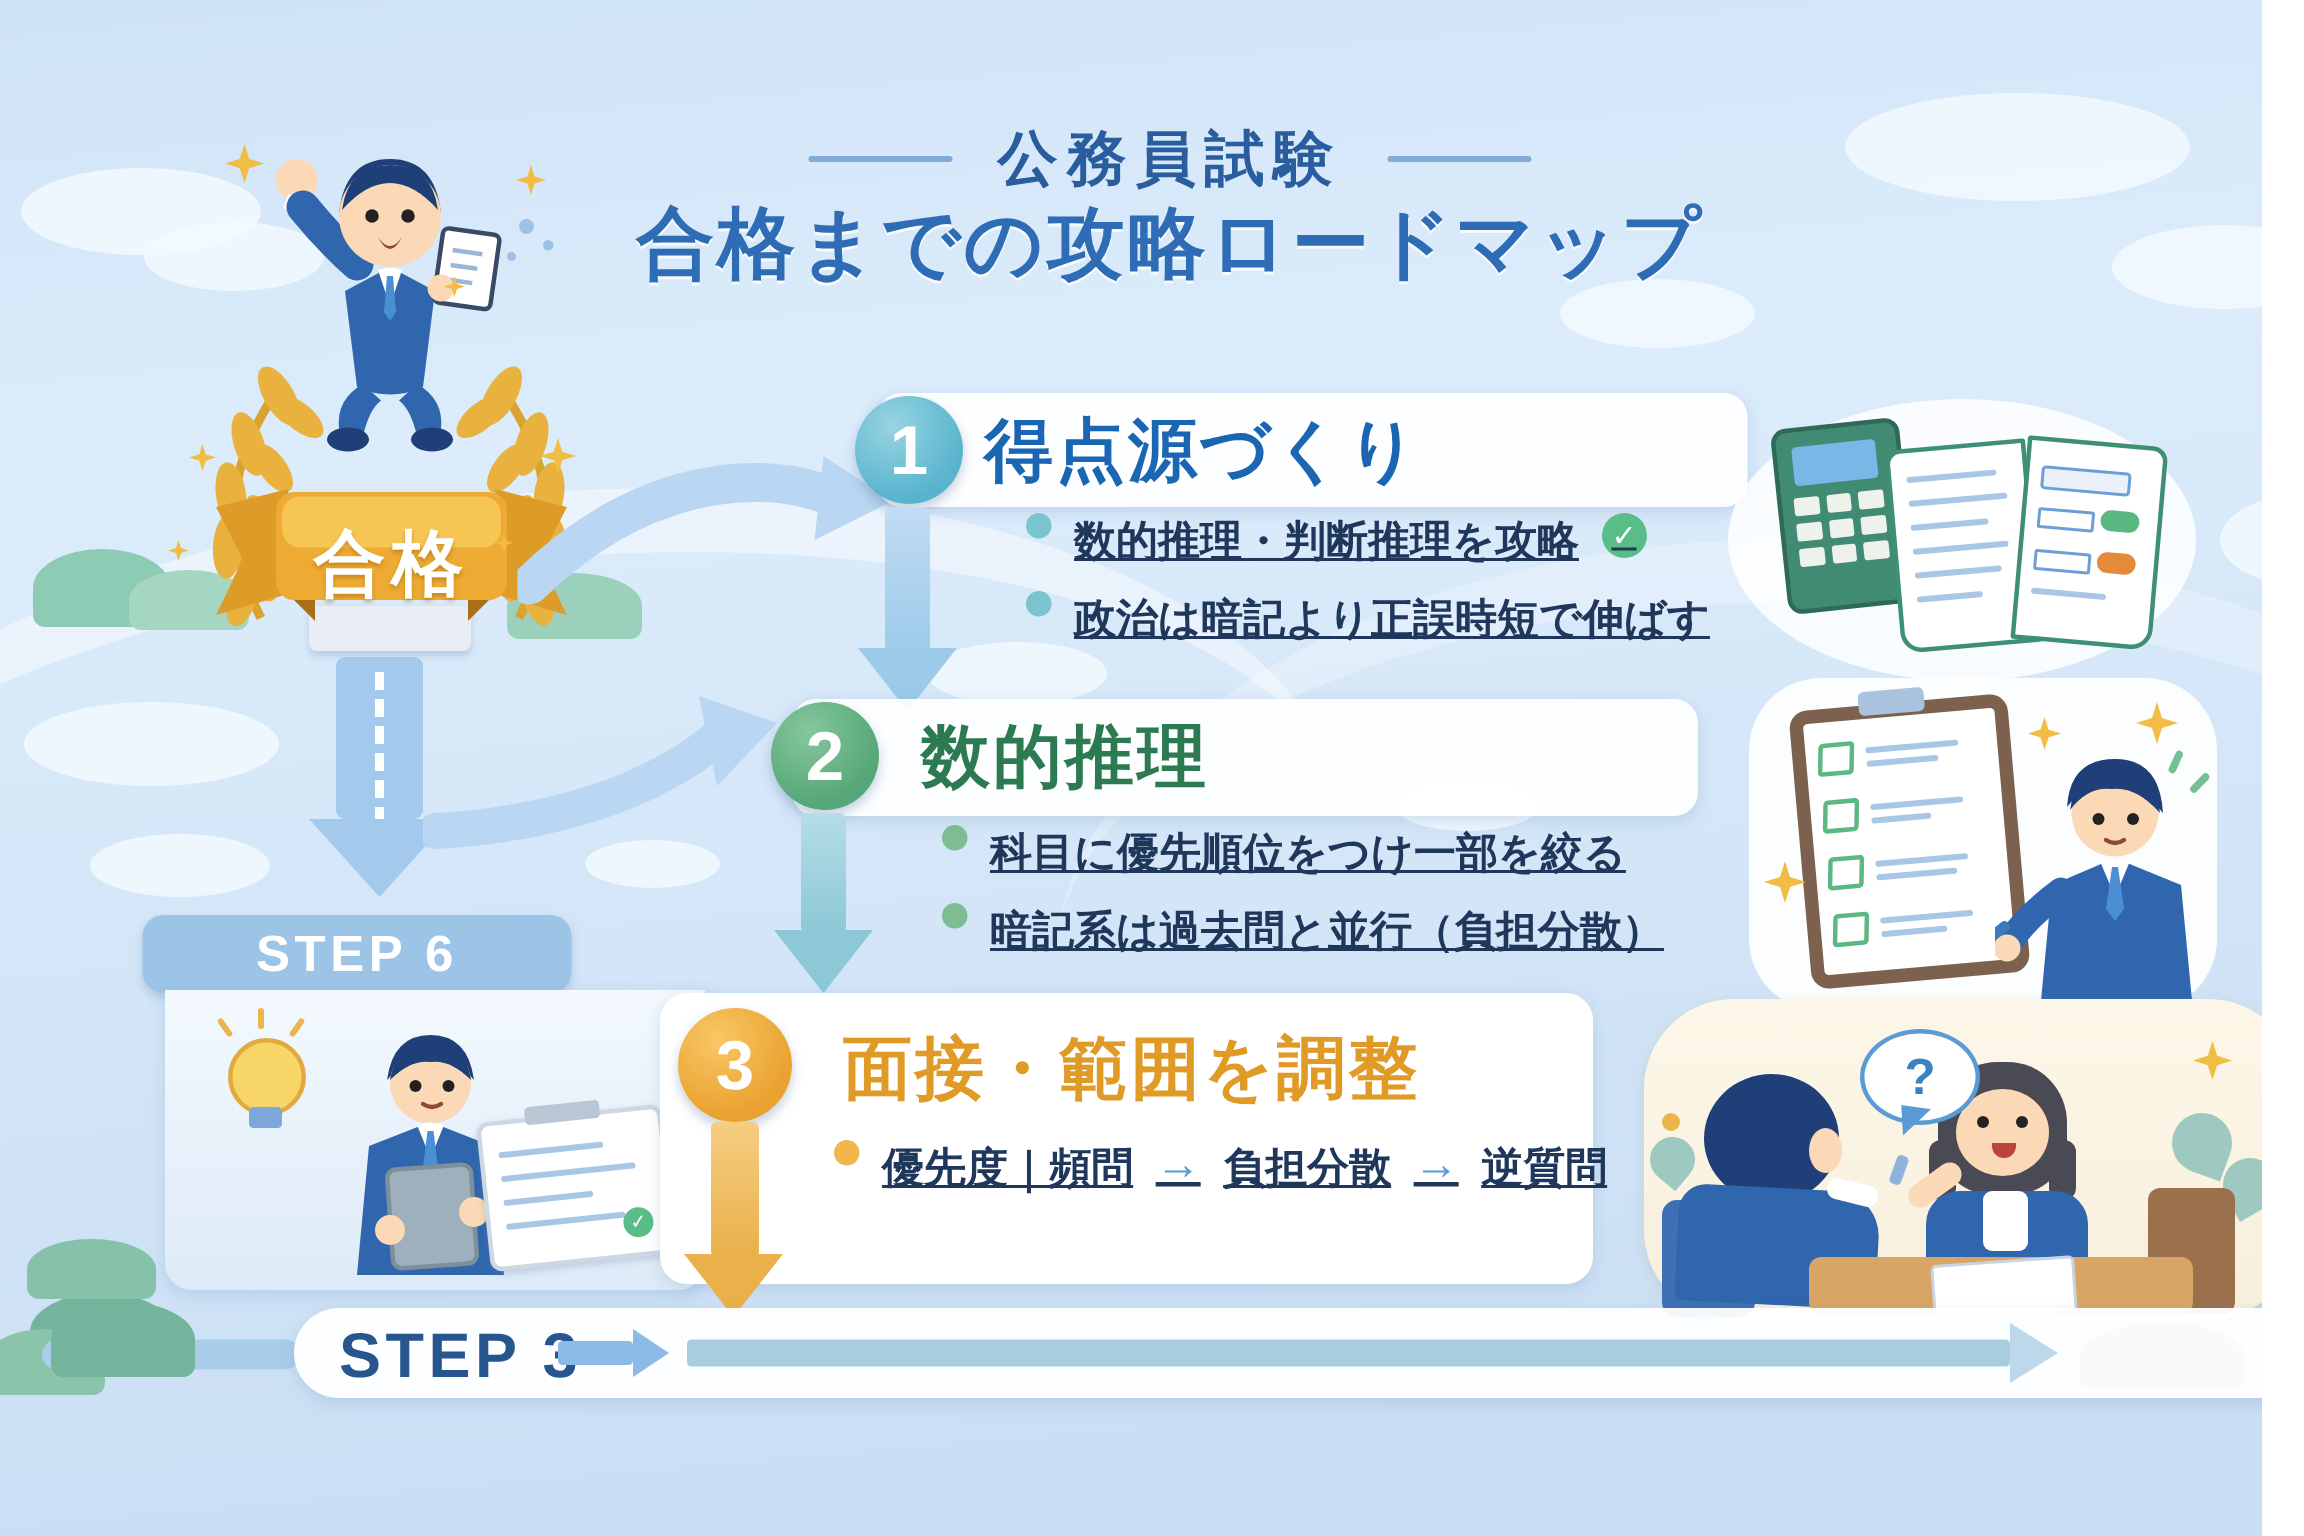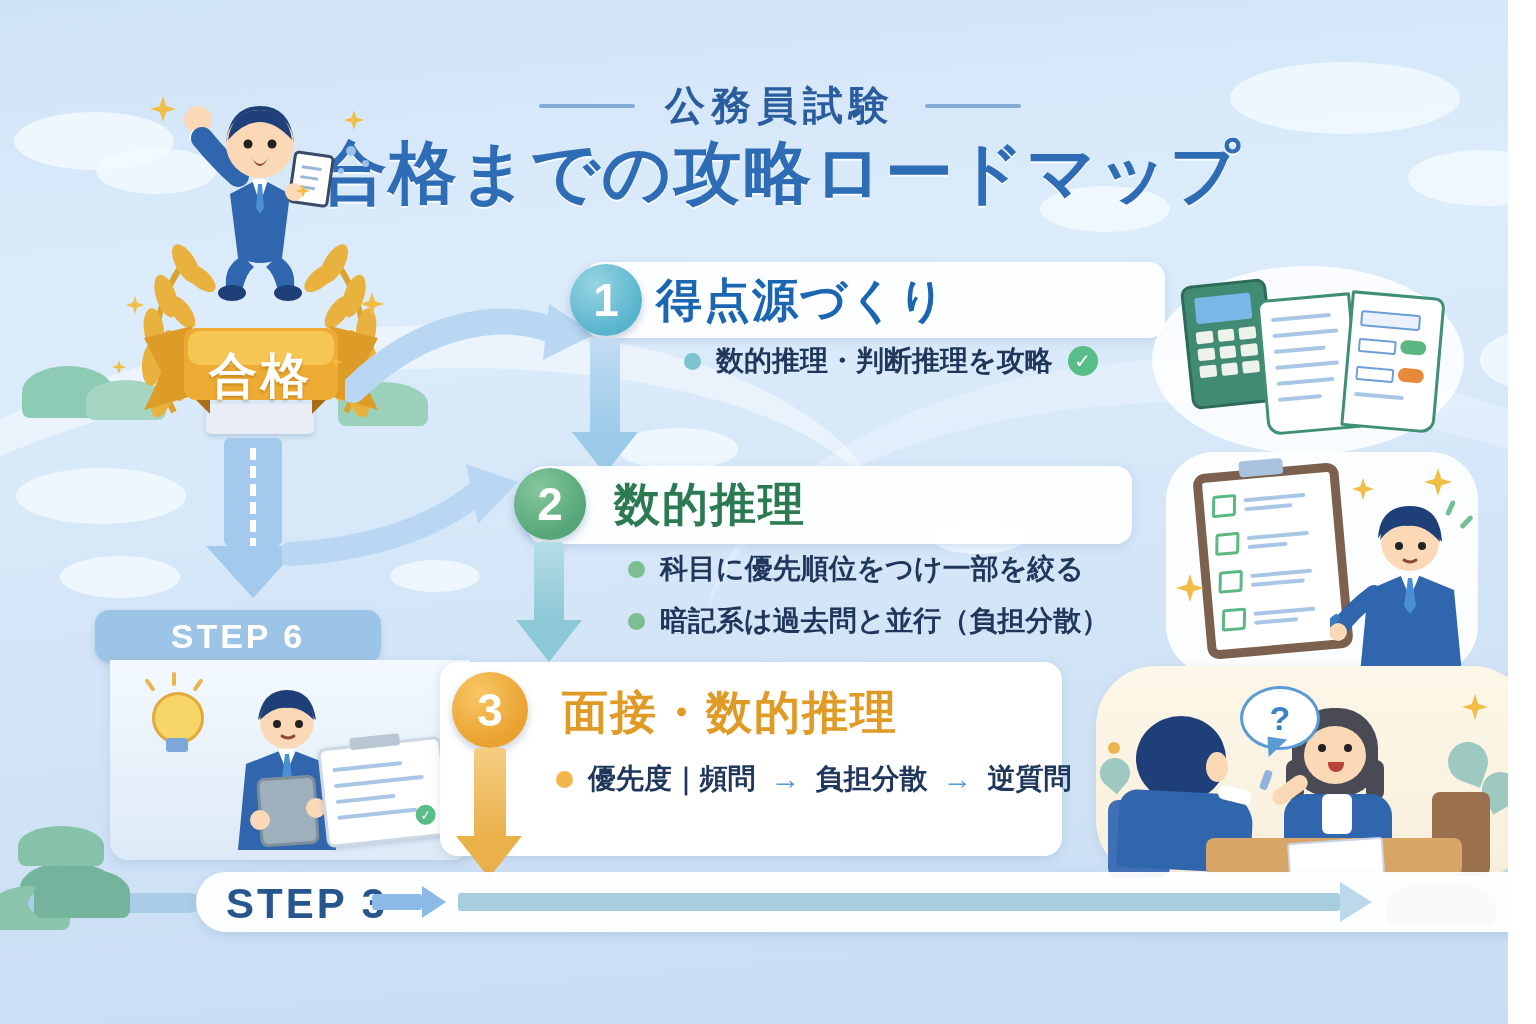--- a/index.html
+++ b/index.html
@@ -12,21 +12,21 @@
   .bush{position:absolute;border-radius:50% 50% 8px 8px;}
   .star{position:absolute;background:#f2bd45;
     clip-path:polygon(50% 0,62% 38%,100% 50%,62% 62%,50% 100%,38% 62%,0 50%,38% 38%);}
   .speck{position:absolute;background:#9cc2e8;border-radius:50%;}
 
   
   .eyebrow-row{position:absolute;left:330px;top:78px;width:900px;display:flex;align-items:center;justify-content:center;gap:30px;}
   .dash{width:96px;height:4px;background:#84abd7;border-radius:2px;}
   .eyebrow{font-size:40px;font-weight:800;color:#2a5d9e;letter-spacing:6px;}
   .title{position:absolute;left:250px;top:128px;width:1060px;text-align:center;
-    font-size:68px;font-weight:900;color:#2e6cb5;letter-spacing:2px;
+    font-size:52px;font-weight:900;color:#2e6cb5;letter-spacing:2px;
     text-shadow:0 2px 0 rgba(255,255,255,.8);}
 
   
   .ribbon-label{position:absolute;left:186px;top:344px;width:150px;text-align:center;
     font-size:48px;font-weight:900;color:#fff;text-shadow:0 2px 3px rgba(150,90,0,.45);letter-spacing:4px;}
   .pedestal{position:absolute;left:206px;top:404px;width:108px;height:30px;background:#e9eef6;border-radius:5px;box-shadow:0 3px 5px rgba(120,150,190,.35);}
 
   
   .dash-arrow-shaft{position:absolute;left:224px;top:438px;width:58px;height:108px;background:#a3c9ec;border-radius:6px;}
   .dash-arrow-line{position:absolute;left:250px;top:448px;height:120px;border-left:6px dashed #fff;}
@@ -34,21 +34,21 @@
     border-left:47px solid transparent;border-right:47px solid transparent;border-top:52px solid #a3c9ec;}
 
   
   .band{position:absolute;background:rgba(255,255,255,.93);border-radius:16px;box-shadow:0 3px 10px rgba(120,150,190,.25);}
   .badge{position:absolute;width:72px;height:72px;border-radius:50%;display:flex;align-items:center;justify-content:center;
     color:#fff;font-size:46px;font-weight:900;box-shadow:0 4px 8px rgba(90,120,160,.35);}
   .badge1{background:radial-gradient(circle at 35% 28%,#97d4e2,#58b4cd 70%);}
   .badge2{background:radial-gradient(circle at 35% 28%,#86c79d,#55a678 70%);}
   .badge3{background:radial-gradient(circle at 35% 28%,#f8c765,#e9a12f 70%);}
   .step-title{position:absolute;font-size:46px;font-weight:900;letter-spacing:2px;}
-  .bullet{position:absolute;display:flex;align-items:center;gap:15px;font-size:28px;font-weight:700;color:#20375c;}
+  .bullet{position:absolute;display:flex;align-items:flex-start;gap:15px;font-size:28px;font-weight:700;color:#20375c;text-decoration:underline;}
   .dot{width:17px;height:17px;border-radius:50%;flex:0 0 auto;}
   .dot1{background:#79c4cf;} .dot2{background:#7dbd92;} .dot3{background:#f3b64c;}
   .check{width:30px;height:30px;border-radius:50%;background:#58bd86;color:#fff;display:flex;align-items:center;justify-content:center;
     font-size:20px;font-weight:900;flex:0 0 auto;}
   .flow-arrow{color:#5b9bd5;font-size:30px;font-weight:900;}
 
   .shaft{position:absolute;border-radius:4px;}
   .head{position:absolute;width:0;height:0;border-left:33px solid transparent;border-right:33px solid transparent;}
 
   
@@ -236,20 +236,24 @@
   <div class="band" style="left:585px;top:262px;width:580px;height:76px;"></div>
   <div class="badge badge1" style="left:570px;top:264px;">
     <span>1</span>
   </div>
   <div class="step-title" style="left:656px;top:270px;color:#1a66b2;">得点源づくり</div>
   <div class="bullet" style="left:684px;top:342px;">
     <span class="dot dot1"></span>
     <span>数的推理・判断推理を攻略</span>
     <span class="check">✓</span>
   </div>
+  <div class="bullet" style="left:684px;top:394px;">
+    <span class="dot dot1"></span>
+    <span>政治は暗記より正誤時短で伸ばす</span>
+  </div>
   <div class="shaft" style="left:590px;top:338px;width:30px;height:96px;background:linear-gradient(180deg,#c2dcf3,#9ccbe9);"></div>
   <div class="head" style="left:572px;top:432px;border-top:42px solid #9ccbe9;"></div>
 
   <div class="band" style="left:528px;top:466px;width:604px;height:78px;"></div>
   <div class="badge badge2" style="left:514px;top:468px;">
     <span>2</span>
   </div>
   <div class="step-title" style="left:614px;top:474px;color:#2c7a51;">数的推理</div>
   <div class="bullet" style="left:628px;top:602px;">
     <span class="dot dot2"></span>
@@ -292,21 +296,21 @@
     <div class="np-line" style="left:10px;top:34px;width:90px;"></div>
     <div class="np-line" style="left:10px;top:50px;width:60px;"></div>
     <div class="np-line" style="left:10px;top:66px;width:80px;"></div>
     <div class="np-check">✓</div>
   </div>
 
   <div class="panel3"></div>
   <div class="badge badge3" style="left:452px;top:672px;width:76px;height:76px;">
     <span>3</span>
   </div>
-  <div class="step-title" style="left:562px;top:682px;color:#e09a26;">面接・数的推理</div>
+  <div class="step-title" style="left:562px;top:682px;color:#e09a26;">面接・範囲を調整</div>
   <div class="bullet" style="left:556px;top:760px;">
     <span class="dot dot3"></span>
     <span>優先度｜頻問</span>
     <span class="flow-arrow">→</span>
     <span>負担分散</span>
     <span class="flow-arrow">→</span>
     <span>逆質問</span>
   </div>
   <div class="shaft" style="left:474px;top:748px;width:32px;height:90px;background:linear-gradient(180deg,#f5cd82,#eab04a);"></div>
   <div class="head" style="left:456px;top:836px;border-top:42px solid #eab04a;"></div>

